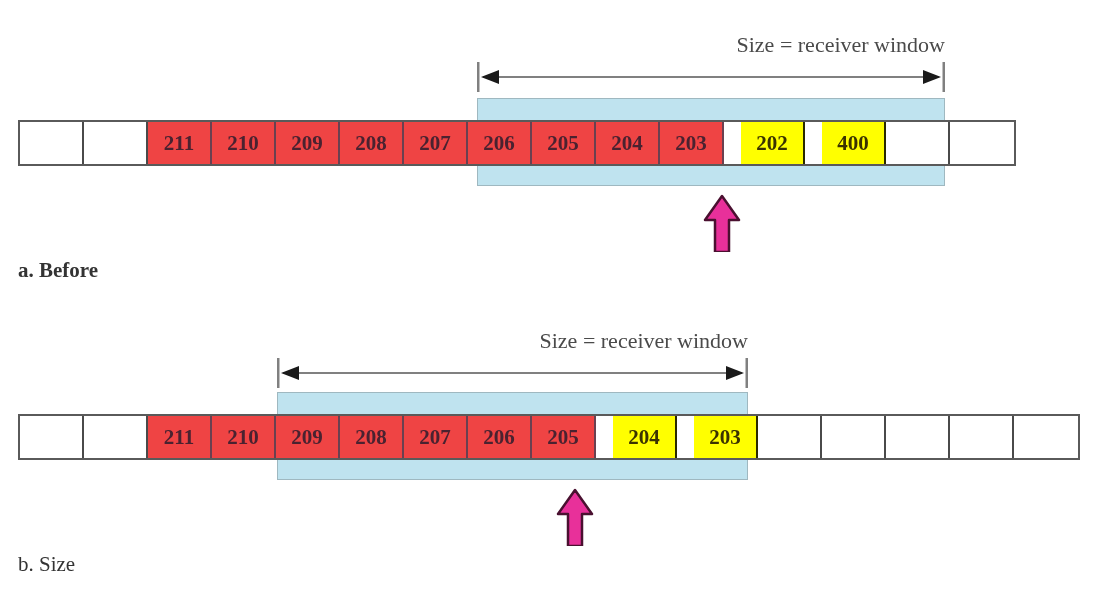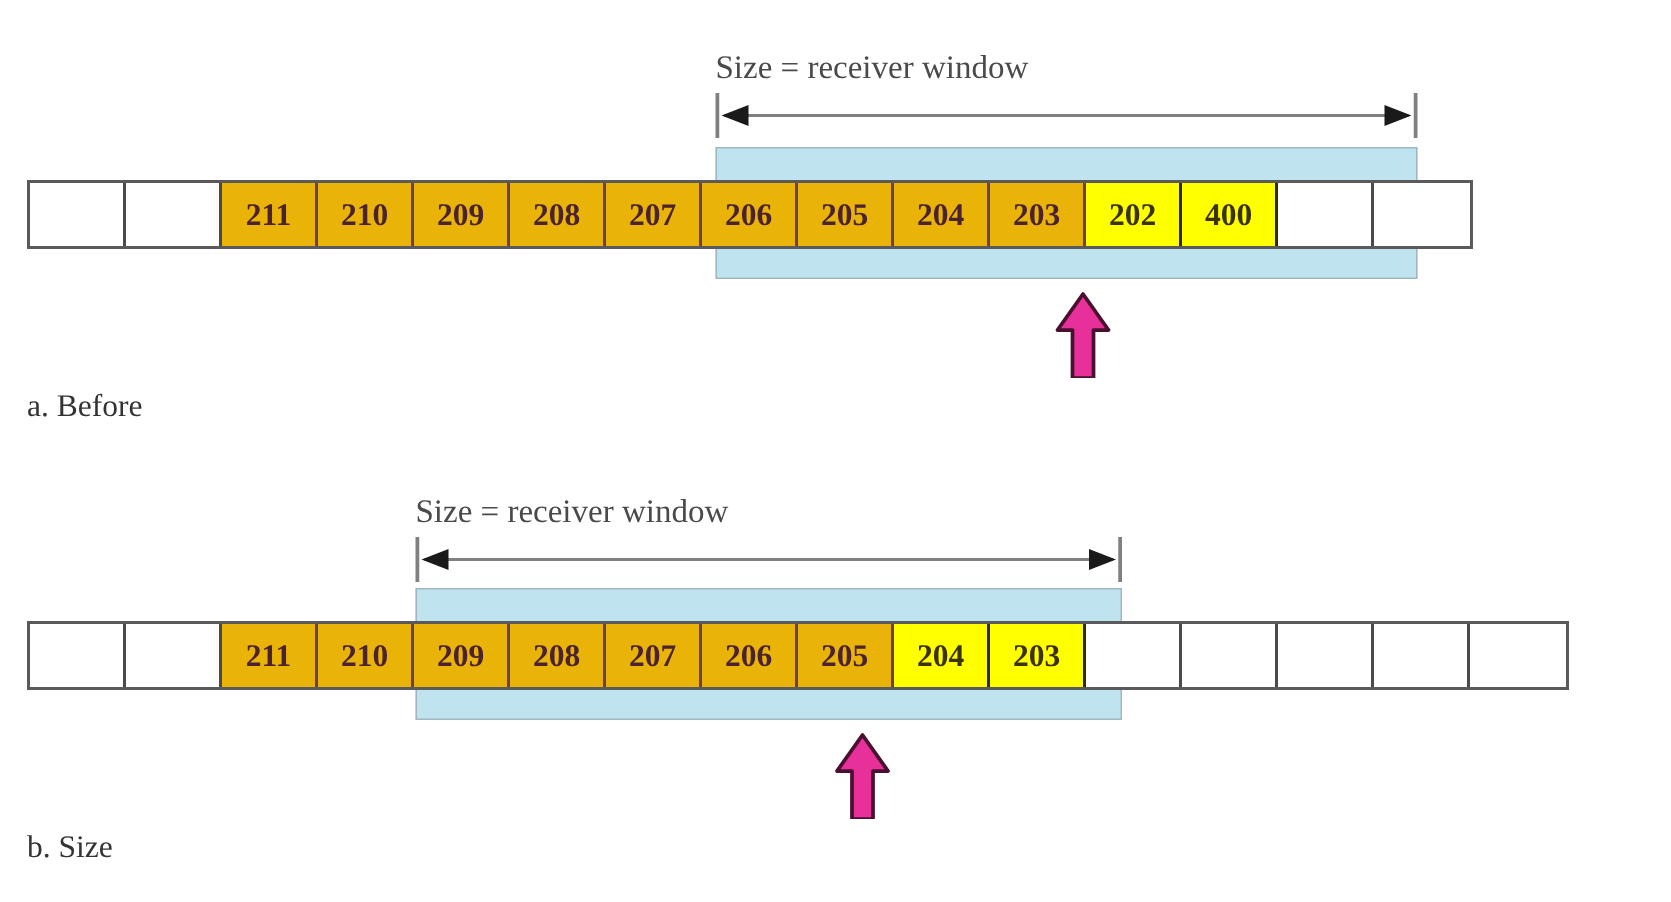--- a/index.html
+++ b/index.html
@@ -34,21 +34,21 @@
 
   
   .dim {
     position: absolute;
     z-index: 3;
   }
   .dim-label {
     position: absolute;
     top: 0;
     width: 100%;
-    text-align: left;
+    text-align: right;
     font-size: 22px;
     color: #4a4a4a;
     font-family: "Liberation Serif", "DejaVu Serif", serif;
     white-space: nowrap;
   }
   .dim-svg {
     position: absolute;
     left: 0;
     top: 30px;
   }
@@ -72,22 +72,22 @@
     justify-content: center;
     font-size: 21px;
     font-weight: bold;
     letter-spacing: 0px;
     color: #3a2a33;
     background: #ffffff;
     font-family: "Liberation Serif", "DejaVu Serif", serif;
   }
   .cell:last-child { border-right: none; }
   .cell.empty      { background: #ffffff; border-right-color: #4a4a4a; }
-  .cell.pink       { background: #eab308; border-right-color: #6b4050; color: #4a2230; }
-  .cell.yellow     { background: #ffff00; border-right-color: #2a2a00; color: #3a3200; }
+  .cell.pink       { background: #ef4444; border-right-color: #6b4050; color: #4a2230; }
+  .cell.yellow     { background: #ffff00; border-right-color: #2a2a00; color: #3a3200; margin-left: 17px; }
 
   
   .pointer {
     position: absolute;
     z-index: 4;
   }
 
   
   .caption {
     position: absolute;
@@ -130,21 +130,21 @@
       <div class="cell yellow">202</div>
       <div class="cell yellow">400</div>
       <div class="cell empty"></div>
       <div class="cell empty"></div>
     </div>
 
   <svg class="pointer" style="left:703px; top:194px;" width="38" height="58">
     <polygon points="19,2 36,26 26,26 26,58 12,58 12,26 2,26" fill="#e8309a" stroke="#4a1030" stroke-width="2.5" stroke-linejoin="round"></polygon>
   </svg>
 
-  <div class="caption" style="left:18px; top:258px;">a. Before</div>
+  <div class="caption" style="left:18px; top:258px;font-weight:bold;">a. Before</div>
 </div>
 
 <div class="panel" id="panel-after">
 
   <div class="dim" style="left:277px; top:28px; width:471px; height:40px;">
     <div class="dim-label">Size = receiver window</div>
     <svg class="dim-svg" width="471" height="30">
       <line x1="1" y1="0" x2="1" y2="30" stroke="#808080" stroke-width="3"></line>
       <line x1="470" y1="0" x2="470" y2="30" stroke="#808080" stroke-width="3"></line>
       <line x1="6" y1="15" x2="465" y2="15" stroke="#808080" stroke-width="2"></line>

